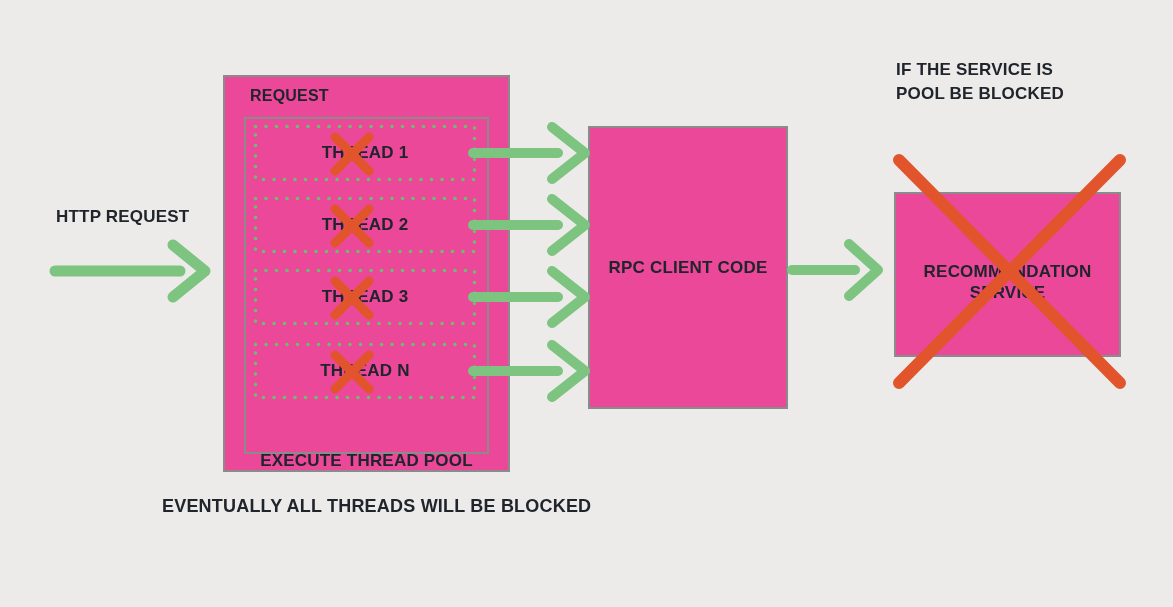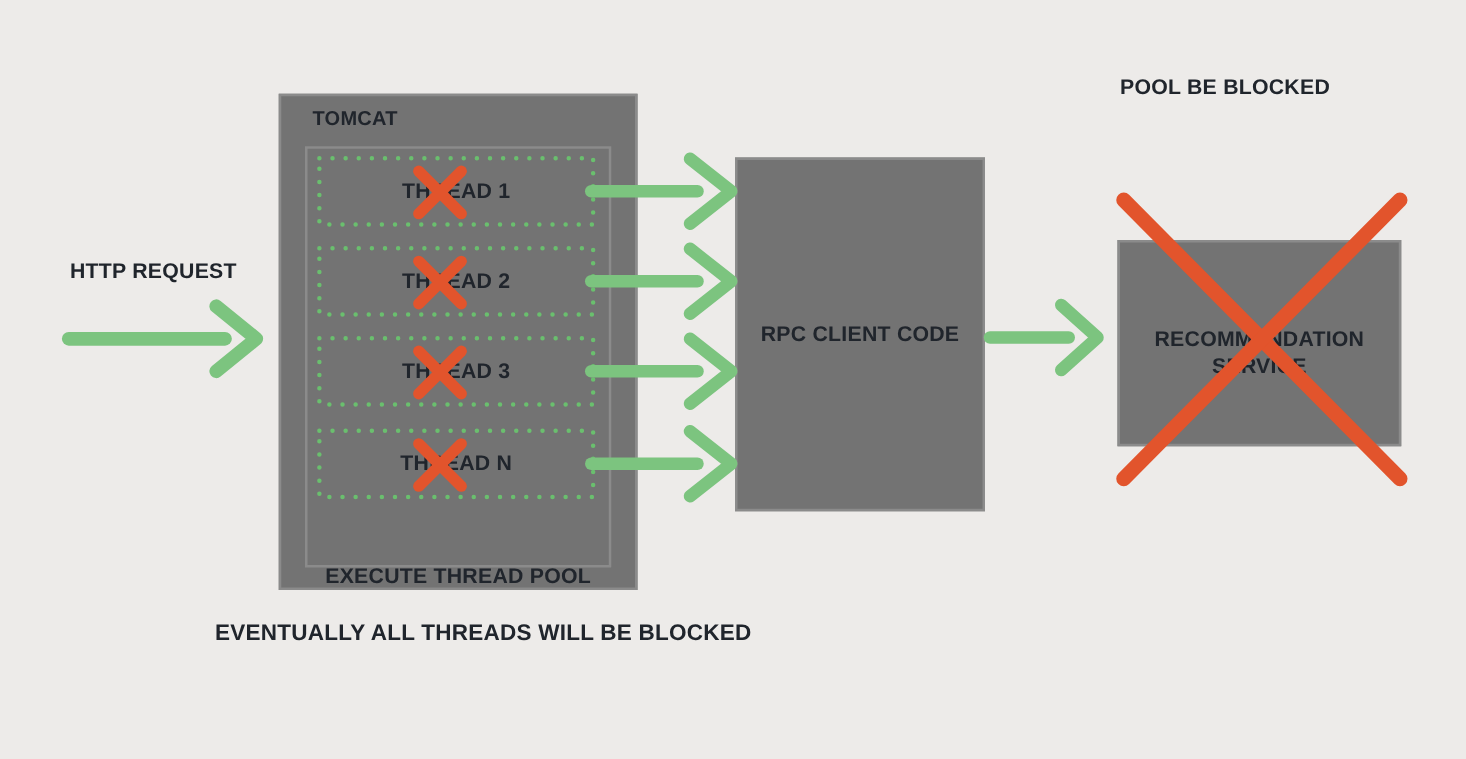--- a/index.html
+++ b/index.html
@@ -19,21 +19,21 @@
   .abs { position: absolute; }
   .lbl {
     font-weight: 700;
     font-size: 17px;
     color: #20252c;
     letter-spacing: 0.2px;
     white-space: nowrap;
   }
   .box {
     position: absolute;
-    background: #737373;
+    background: #ec4899;
     border: 2px solid #8b8b8b;
     box-sizing: border-box;
   }
   
   #tomcat-outer { left: 223px; top: 75px;  width: 287px; height: 397px; z-index: 1; }
   #tomcat-inner { left: 244px; top: 117px; width: 245px; height: 337px; z-index: 2; }
   #tomcat-title { left: 250px; top: 87px;  font-size: 16px; z-index: 3; }
   #pool-label   { left: 244px; top: 419px; width: 245px; text-align: center; z-index: 3; margin-top: 32px; }
 
   
@@ -63,41 +63,41 @@
 
   
   #service-box { left: 894px; top: 192px; width: 227px; height: 165px; z-index: 2;
                  display: flex; flex-direction: column; align-items: center;
                  justify-content: center; padding-top: 14px; }
   #service-box .lbl { line-height: 21px; }
 
   
   #http-label    { left: 56px;  top: 207px; z-index: 3; }
   #service-note  { left: 896px; top: 58px;  z-index: 3; line-height: 24px; }
-  #bottom-note   { left: 172px; top: 496px; z-index: 3; font-size: 18px; }
+  #bottom-note   { left: 162px; top: 496px; z-index: 3; font-size: 18px; }
 
   
   #overlay {
     position: absolute;
     left: 0; top: 0;
     width: 1173px;
     height: 607px;
     z-index: 10;
     pointer-events: none;
   }
 </style>
 </head>
 <body>
 
 <div id="stage">
 
   <div id="http-label" class="abs lbl">HTTP REQUEST</div>
 
   <div id="tomcat-outer" class="box"></div>
-  <div id="tomcat-title" class="abs lbl">TOMCAT</div>
+  <div id="tomcat-title" class="abs lbl">REQUEST</div>
   <div id="tomcat-inner" class="box"></div>
 
   <div id="thread-row-1" class="thread-row">
     <svg class="dots" width="224" height="58">
       <rect x="2.5" y="2.5" width="219" height="53" fill="none" stroke="#6abf6e" stroke-width="3.6" stroke-dasharray="0 10.5" stroke-linecap="round"></rect>
     </svg>
     <span class="tlabel lbl">THREAD 1</span>
   </div>
   <div id="thread-row-2" class="thread-row">
     <svg class="dots" width="224" height="58">
@@ -123,20 +123,21 @@
   <div id="rpc-box" class="box">
     <span class="lbl">RPC CLIENT CODE</span>
   </div>
 
   <div id="service-box" class="box">
     <span class="lbl">RECOMMENDATION</span>
     <span class="lbl">SERVICE</span>
   </div>
 
   <div id="service-note" class="abs lbl">
+    <div>IF THE SERVICE IS</div>
     <div>POOL BE BLOCKED</div>
   </div>
 
   <div id="bottom-note" class="abs lbl">EVENTUALLY ALL THREADS WILL BE BLOCKED</div>
 
   <svg id="overlay" viewBox="0 0 1173 607">
 
     <g stroke="#7cc47f" stroke-width="11" fill="none" stroke-linecap="round" stroke-linejoin="round">
       <path d="M55,271 L180,271"></path>
       <path d="M173,245 L205,271 L173,297"></path>

